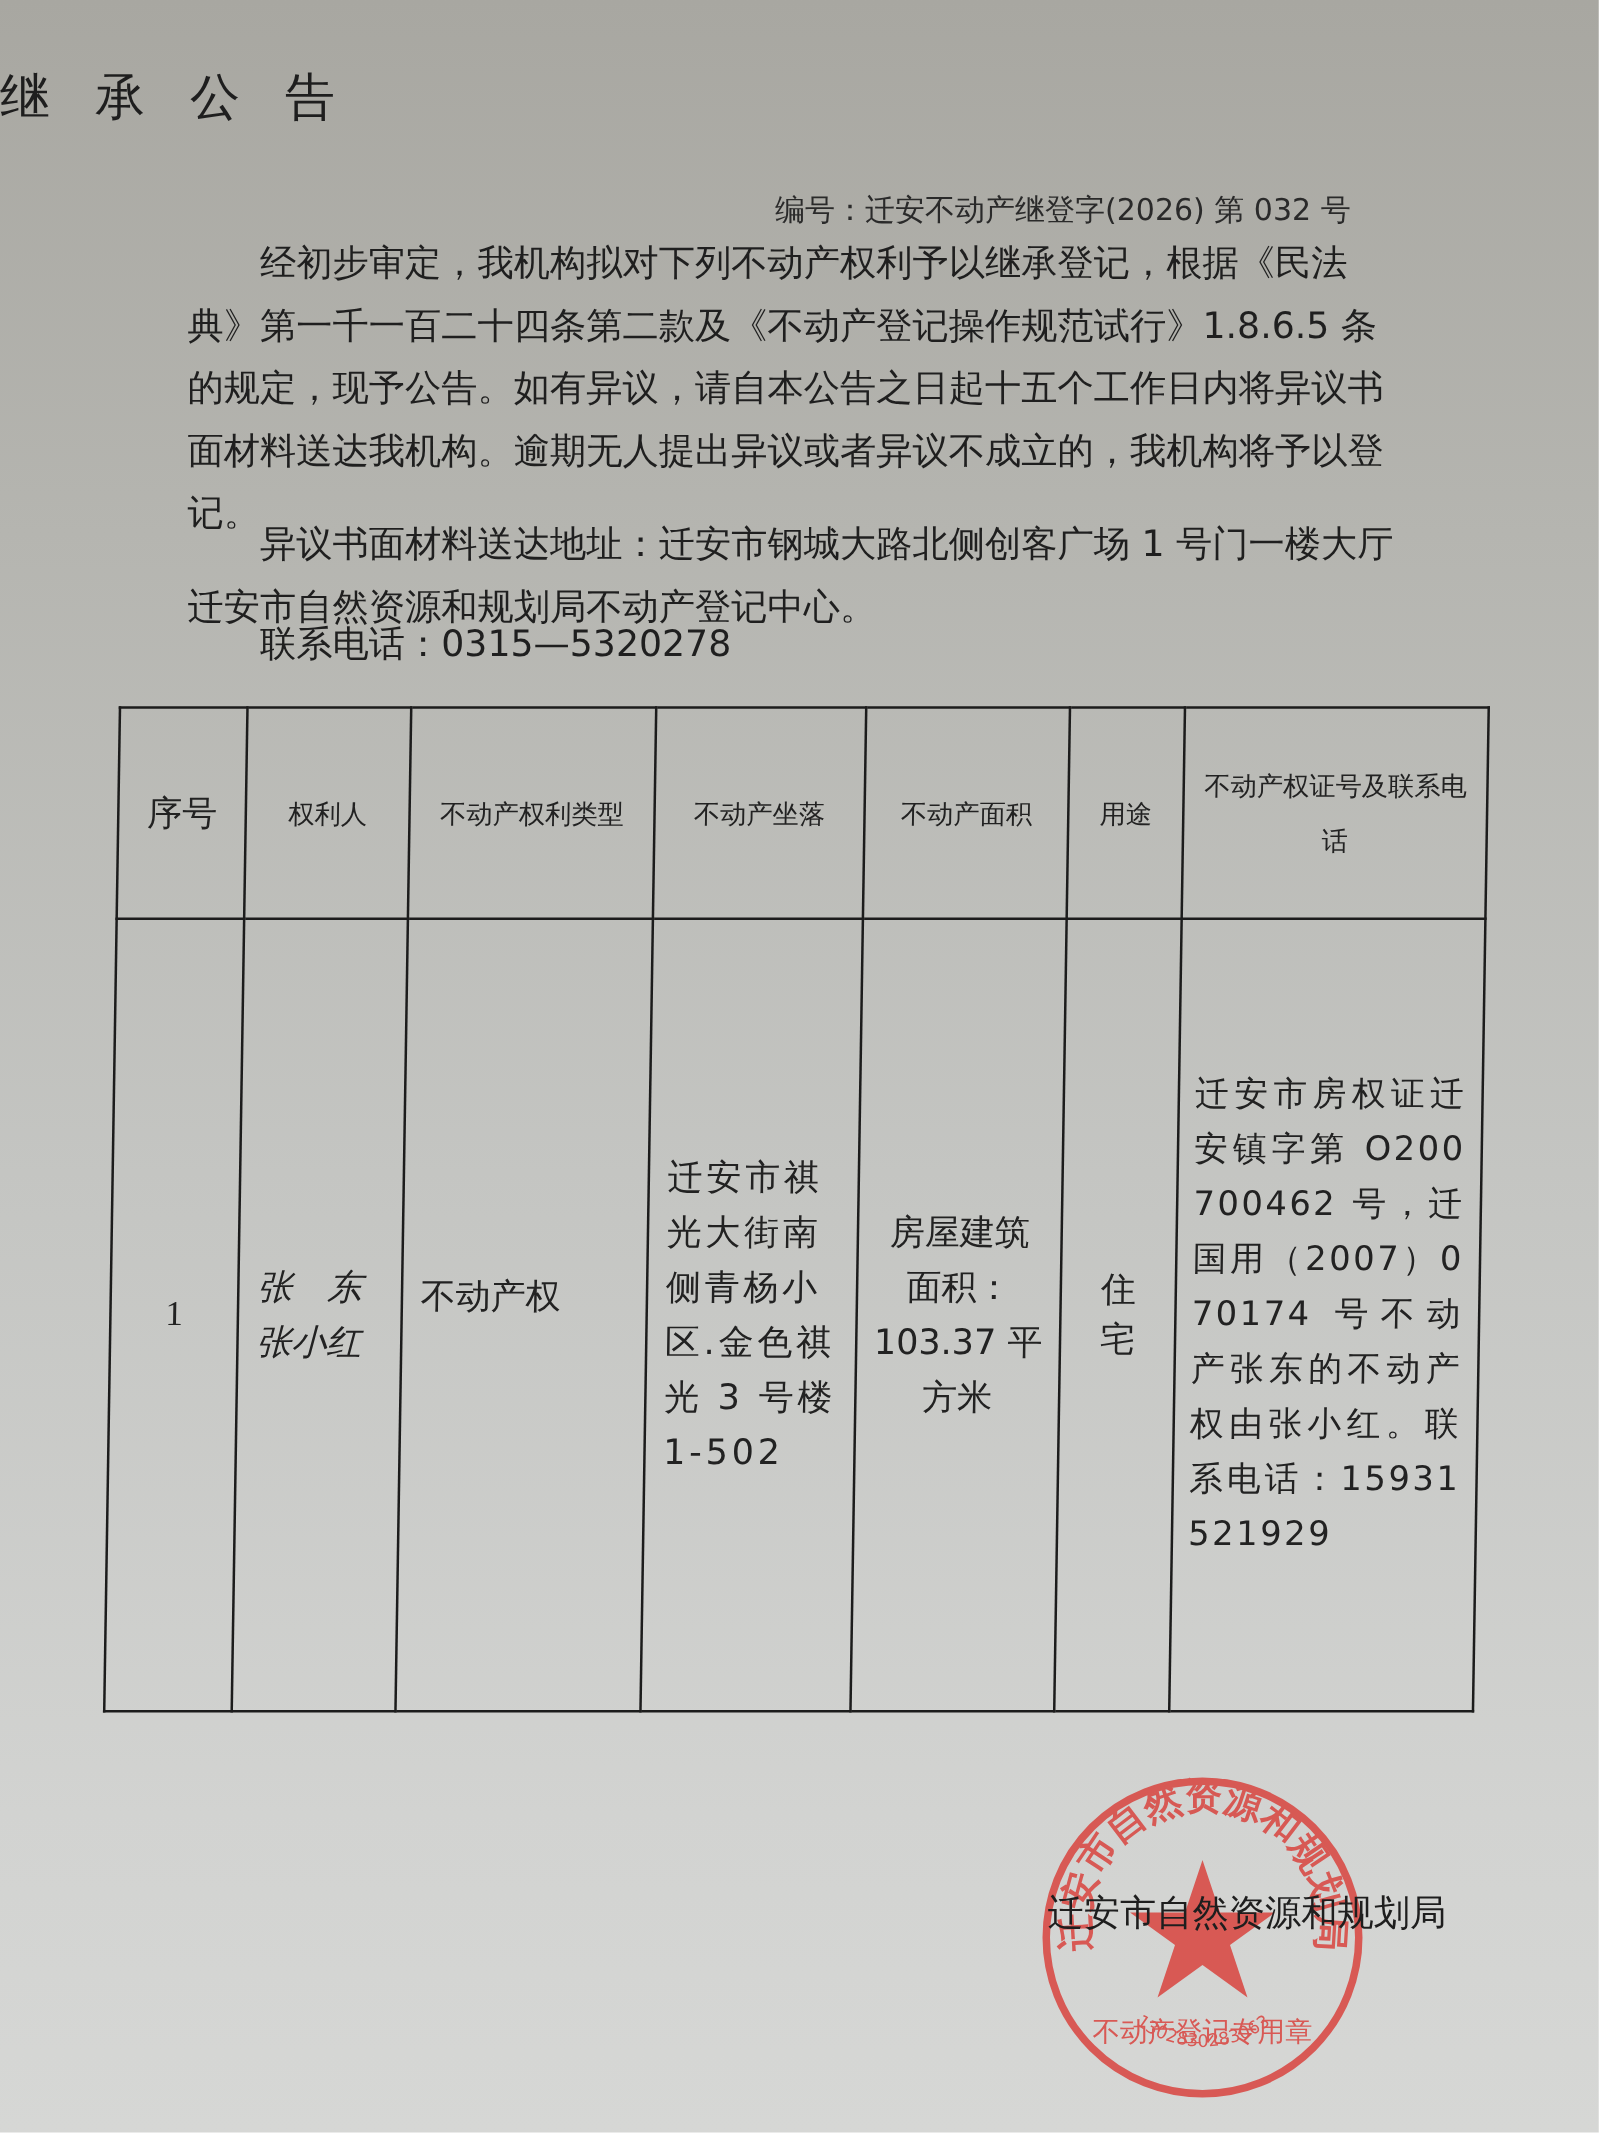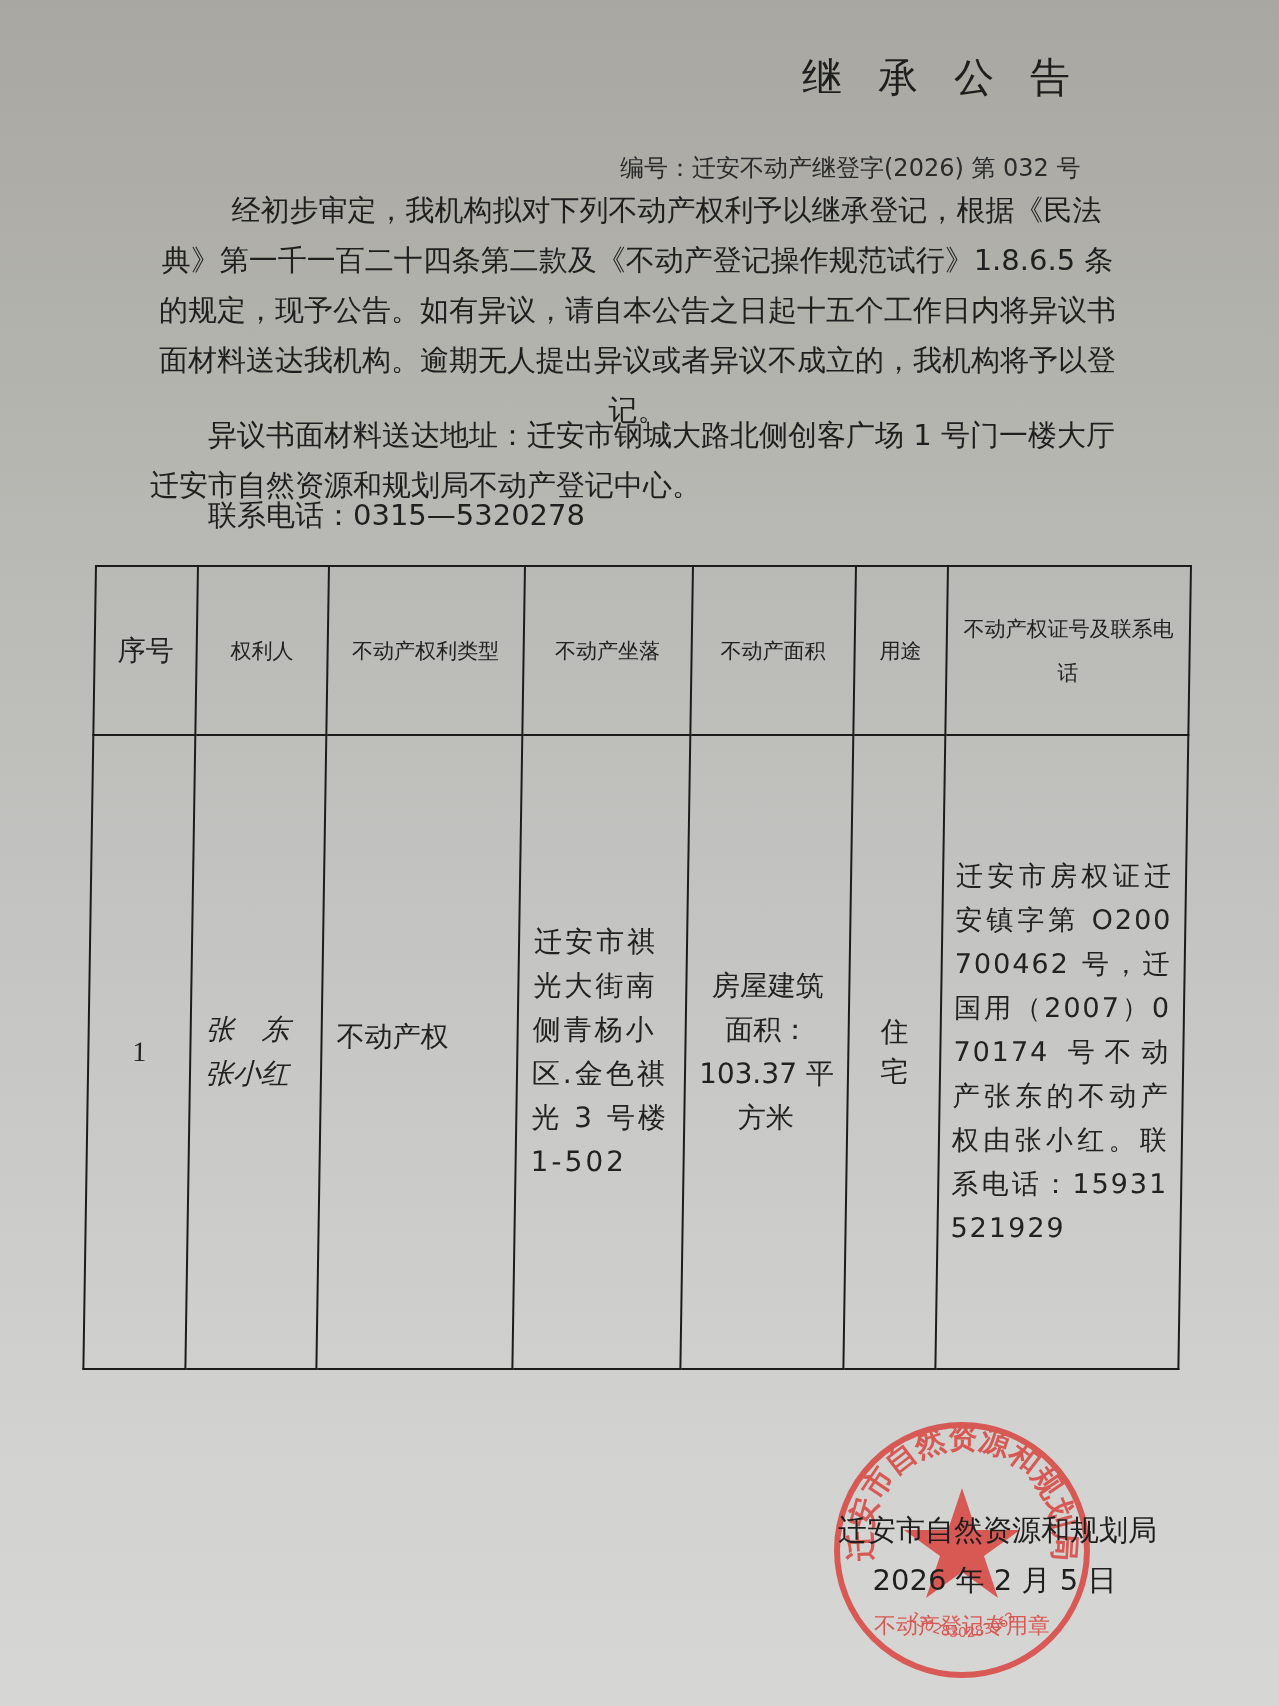--- a/index.html
+++ b/index.html
@@ -5,34 +5,34 @@
   html, body { margin: 0; padding: 0; }
   body {
     width: 1279px; height: 1706px; overflow: hidden;
     background: linear-gradient(180deg, #a8a7a1 0%, #b5b5b0 25%, #c4c5c2 55%, #d2d3d1 85%, #d6d7d5 100%);
     position: relative;
     font-family: "DejaVu Serif", "Liberation Serif", serif;
     color: #222;
   }
   .title {
     position: absolute; left: 0; width: 1106px; top: 50px;
-    text-align: right; font-size: 40px; letter-spacing: 36px;
+    text-align: left; font-size: 40px; letter-spacing: 36px;
     font-family: "DejaVu Sans", sans-serif; color: #1e1e1e;
   }
   .docno {
     position: absolute; left: 620px; top: 152px;
     font-size: 24px; font-family: "DejaVu Sans", sans-serif; color: #2a2a2a;
   }
   .para {
     position: absolute; left: 150px; width: 975px;
     font-size: 29px; line-height: 50px;
     font-family: "DejaVu Sans", sans-serif; color: #1f1f1f;
     text-indent: 58px; margin: 0;
   }
-  .p1 { top: 185px; text-align: center; }
+  .p1 { top: 185px; }
   .p2 { top: 410px; }
   .p3 { top: 485px; }
   .table-wrap {
     position: absolute; left: 95px; top: 565px; width: 1095px; height: 805px;
     transform: skewX(-0.9deg); transform-origin: top left;
   }
   table {
     width: 100%; height: 100%; border-collapse: collapse;
     table-layout: fixed;
   }
@@ -120,14 +120,13 @@
     <textPath href="#sealArc" startOffset="50%" text-anchor="middle">迁安市自然资源和规划局</textPath>
   </text>
   <text x="132" y="215" text-anchor="middle" font-family="DejaVu Sans, sans-serif" font-size="22" fill="#d9443f">不动产登记专用章</text>
   <text font-family="DejaVu Sans, sans-serif" font-size="14" fill="#d9443f">
     <textPath href="#sealArcBottom" startOffset="50%" text-anchor="middle">1302830283063</textPath>
   </text>
 </svg>
 
 <div class="signature">
   <span style="display:block;">迁安市自然资源和规划局</span>
-  <span class="date">2026 年 2 月 5 日</span>
 </div>
 
 </body></html>

